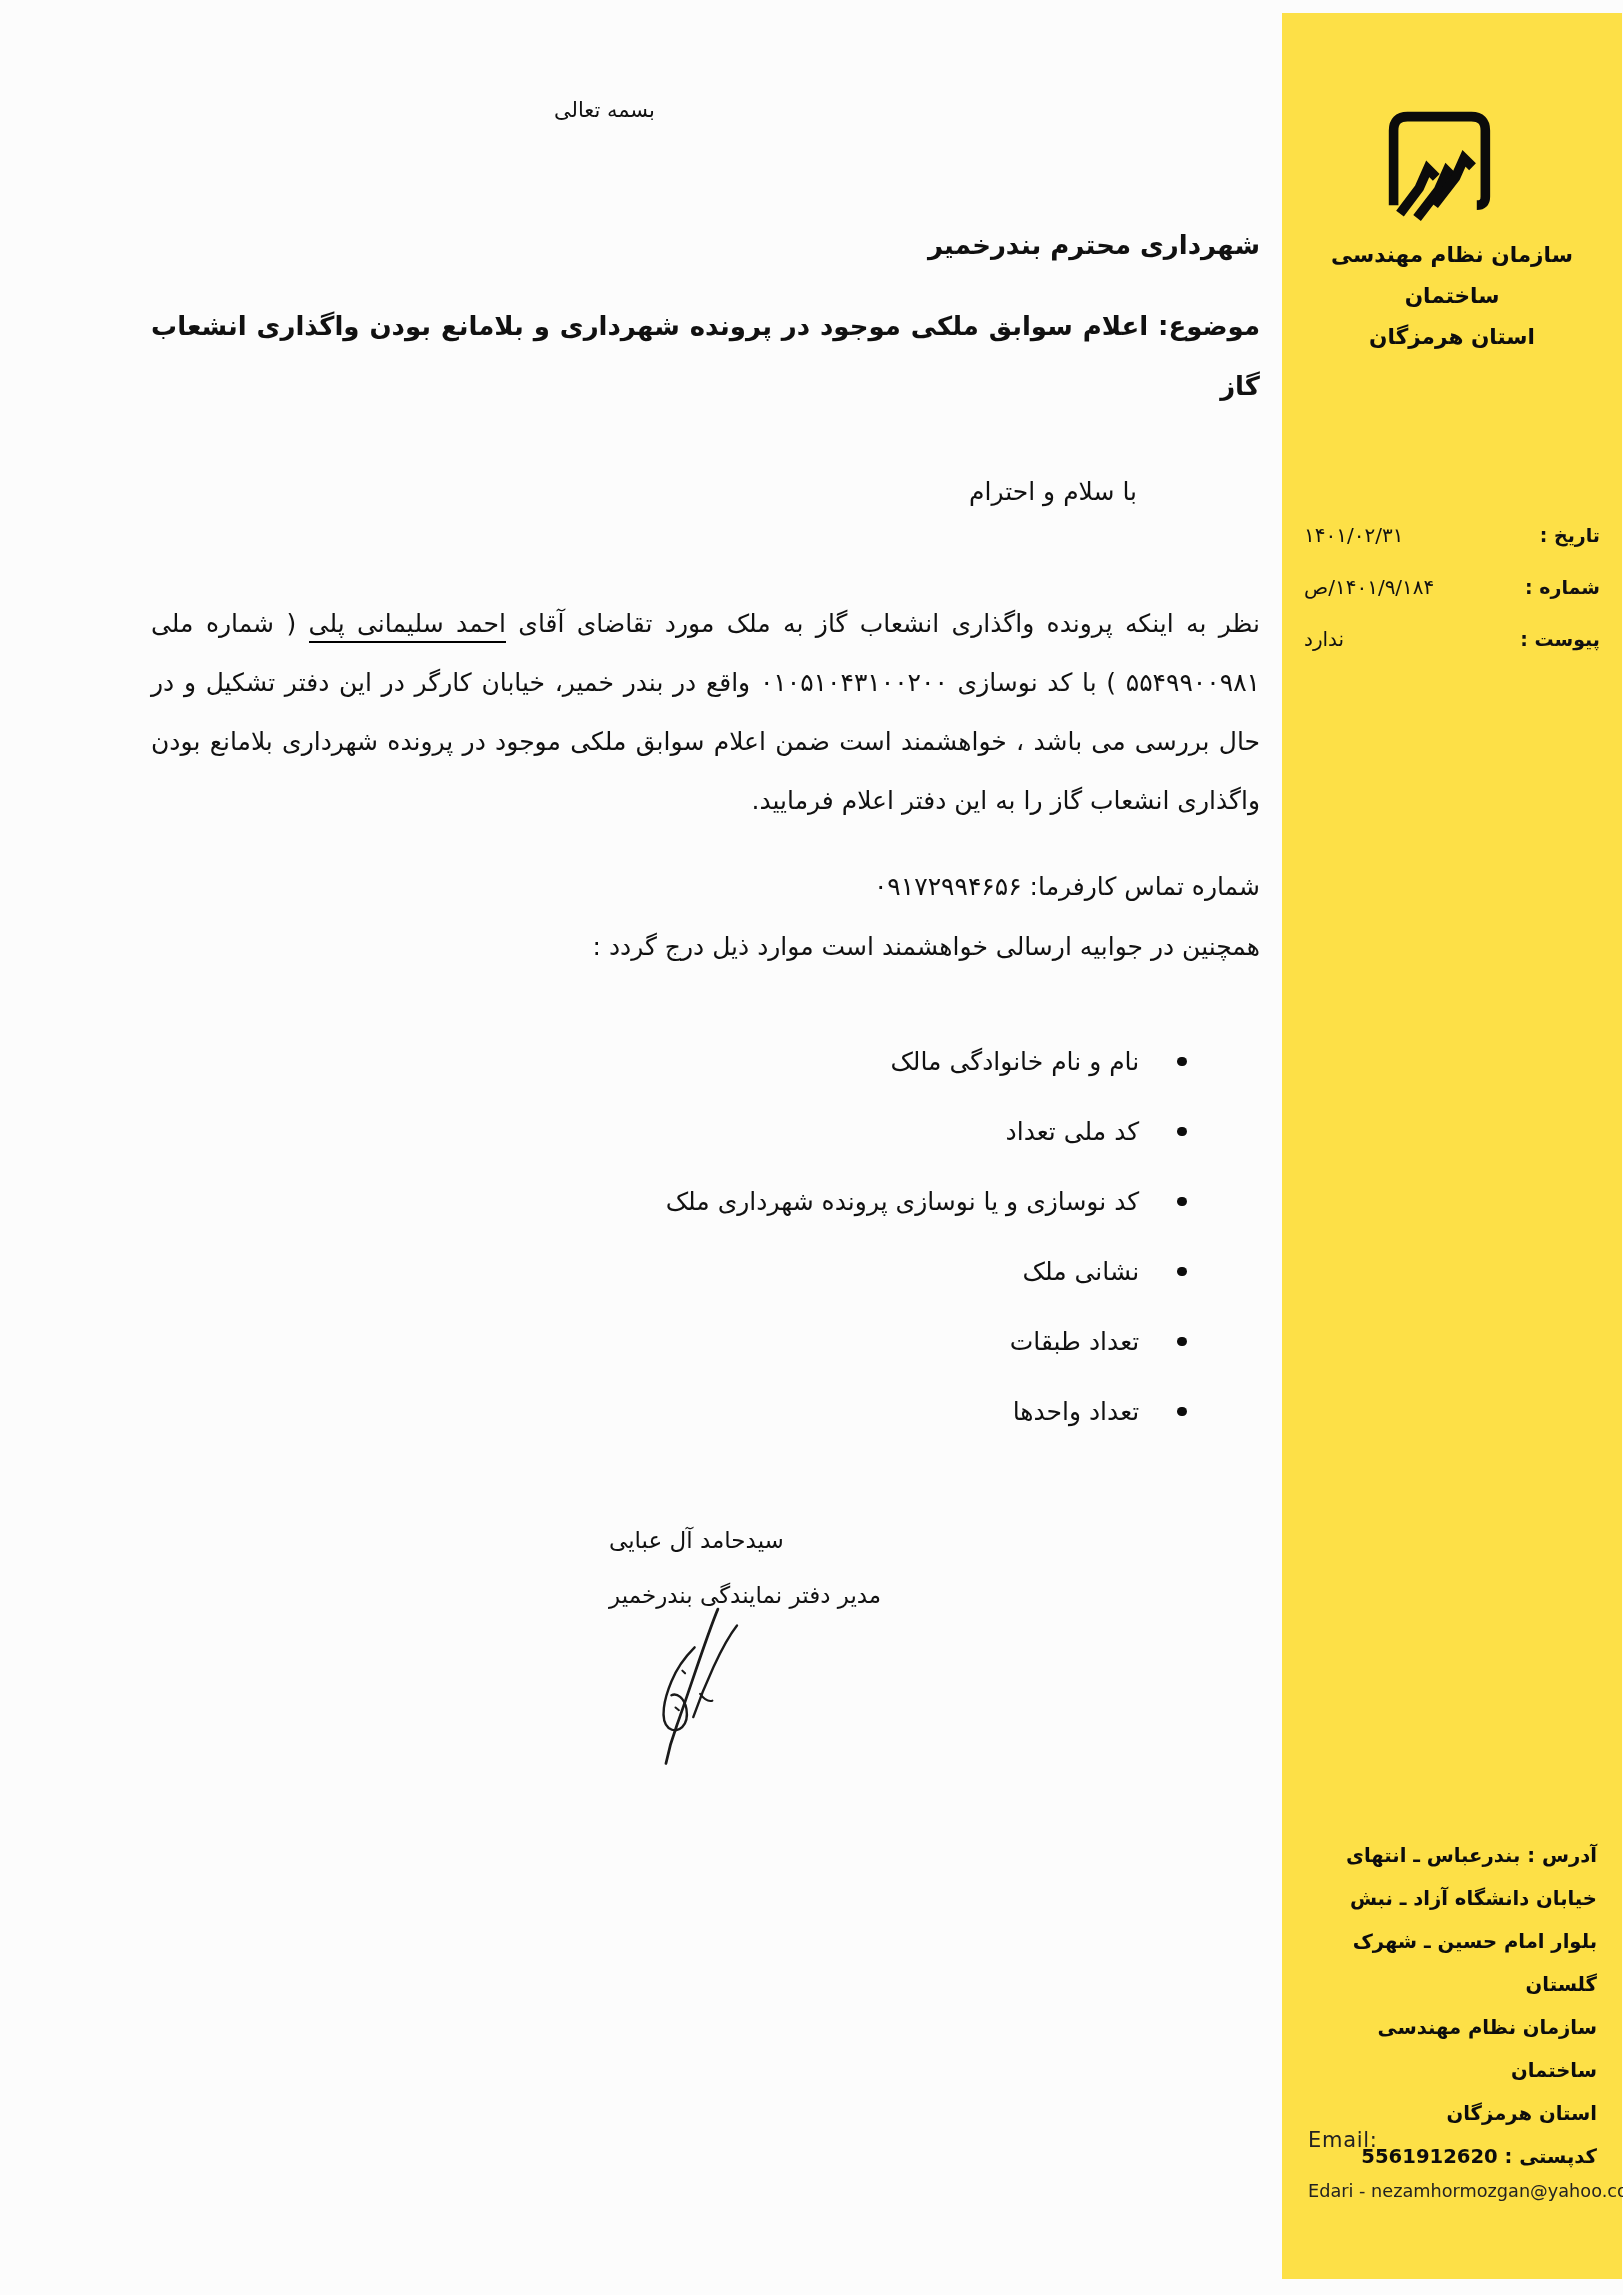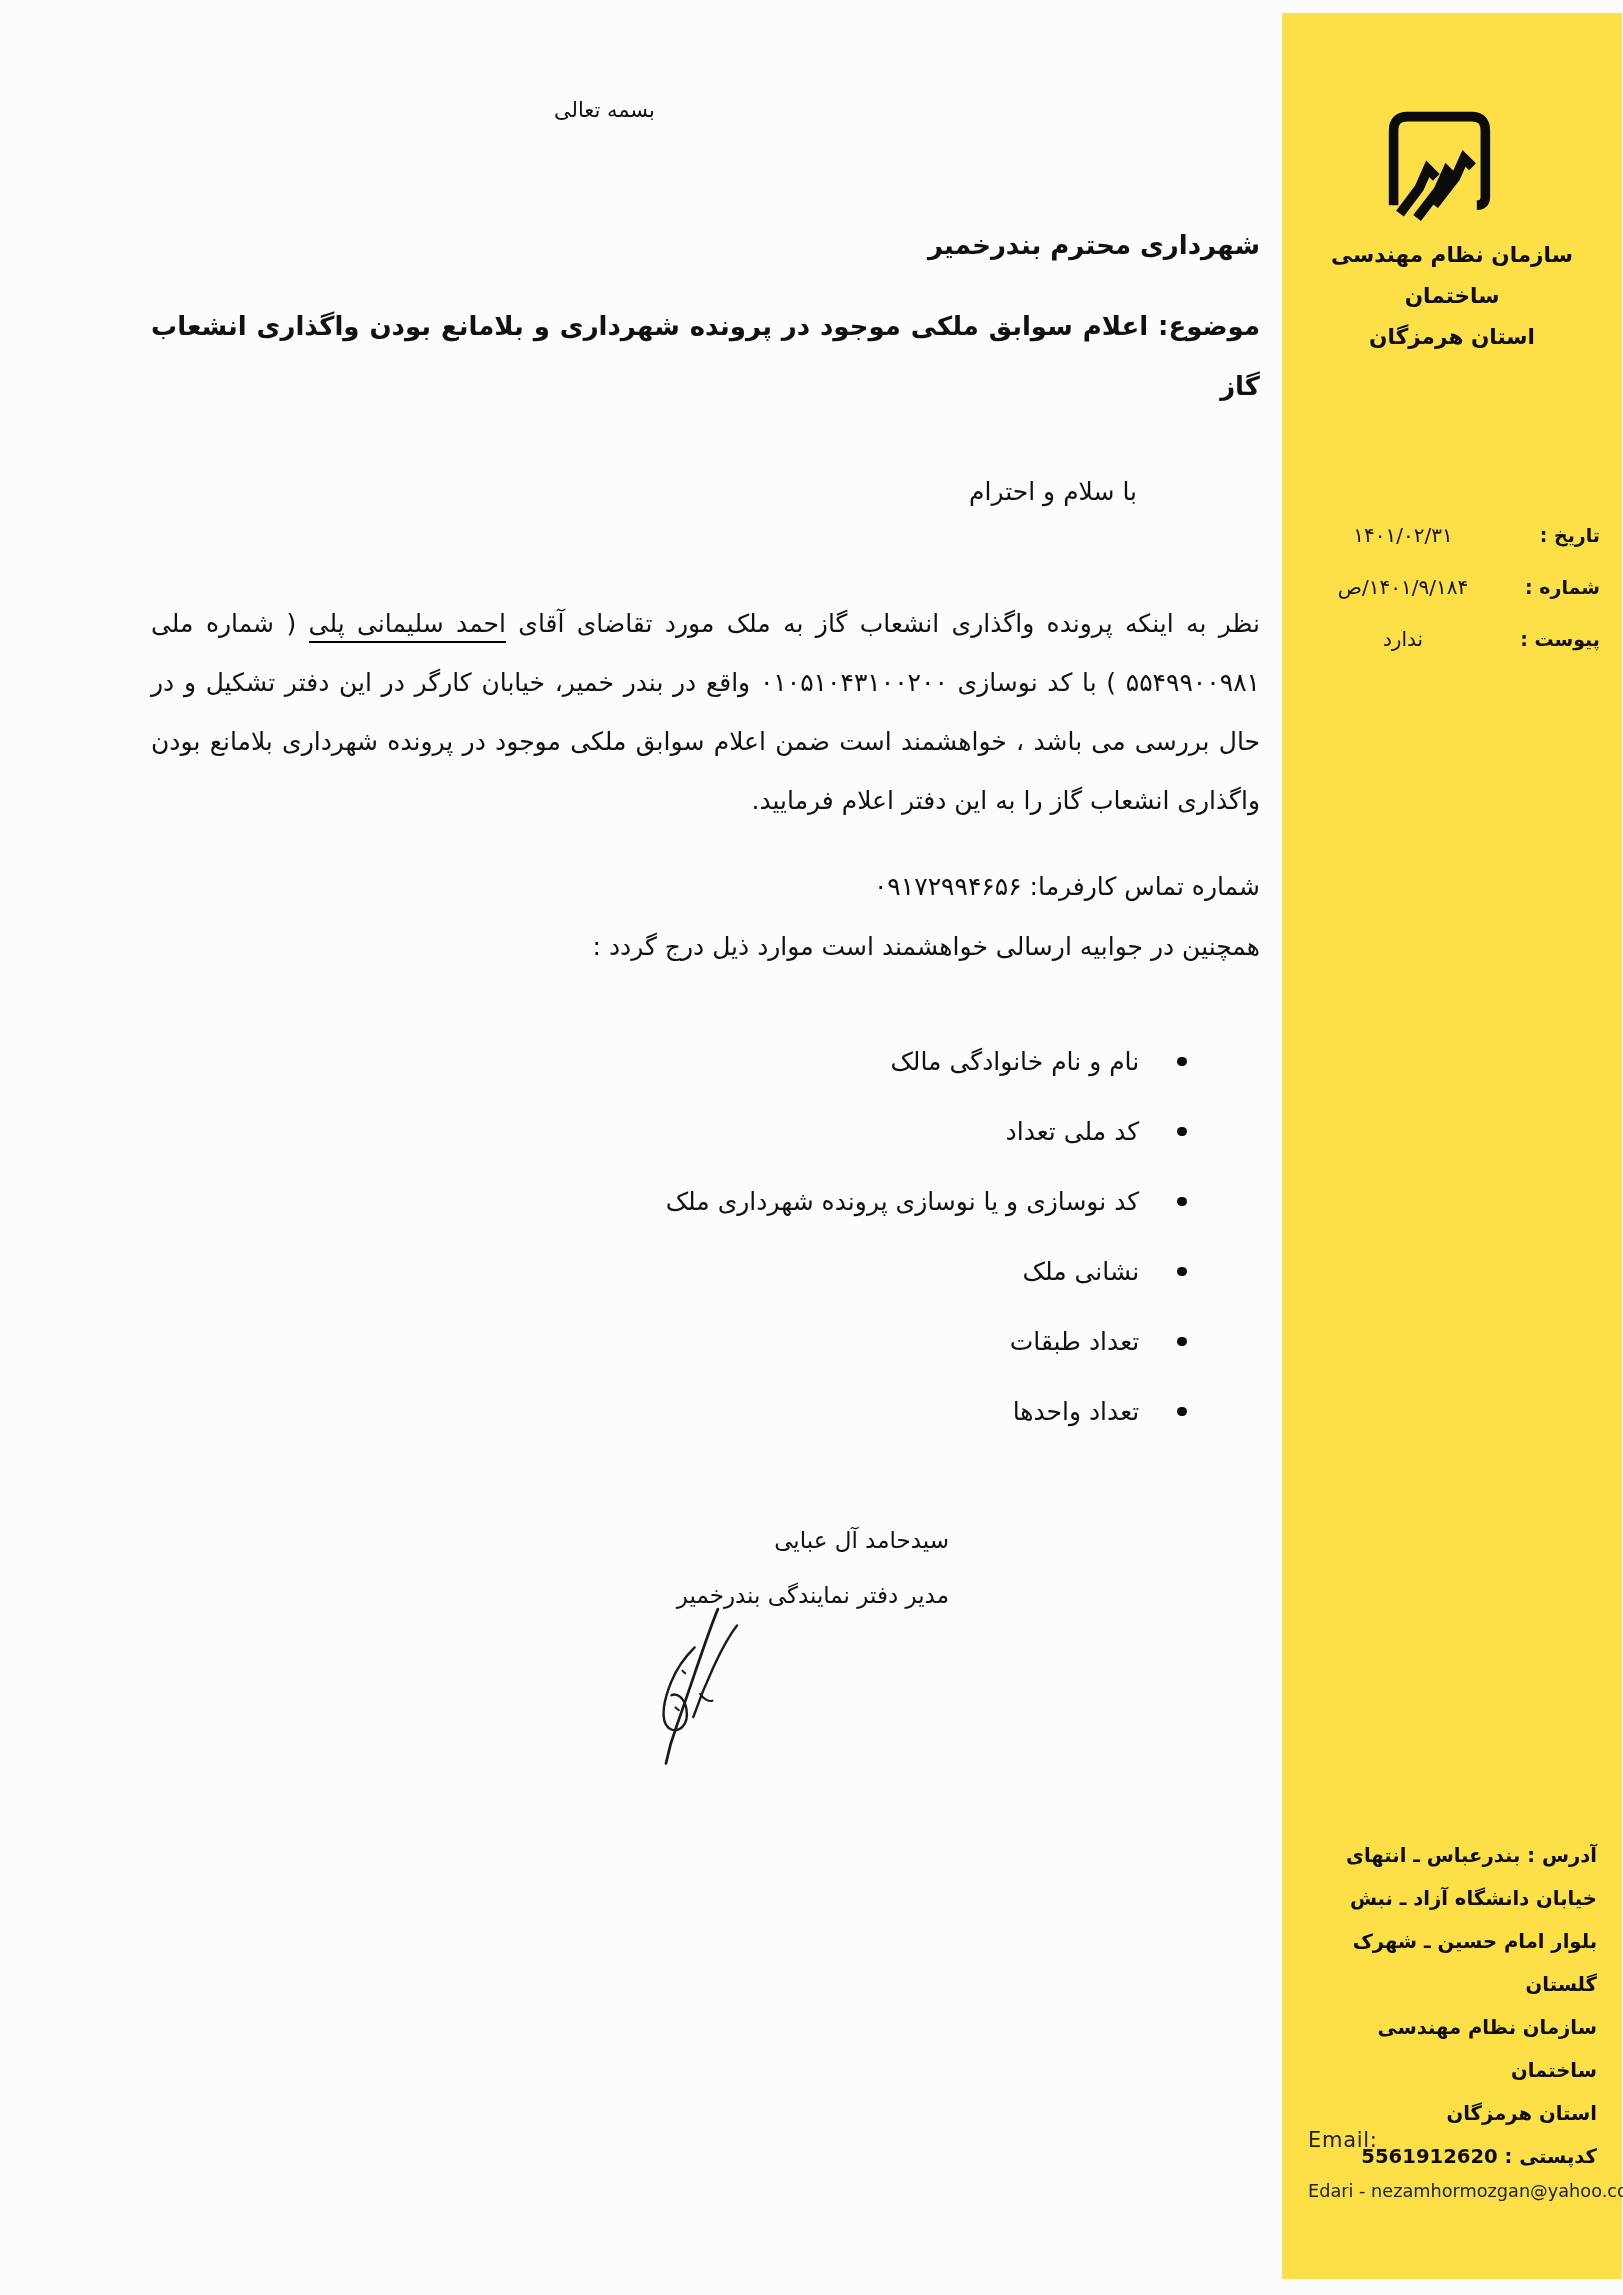--- a/index.html
+++ b/index.html
@@ -9,21 +9,21 @@
     font-family:"DejaVu Sans", sans-serif;color:#111;overflow:hidden;
   }
   
   .sidebar{position:absolute;left:1282px;top:13px;width:340px;height:2266px;background:#fde047;}
   .logo-box{position:absolute;left:86px;top:84px;width:128px;height:131px;}
   .org-title{position:absolute;top:221px;left:0;width:100%;text-align:center;
     font-weight:700;font-size:21.6px;line-height:41px;color:#0d0d0d;}
   .meta{position:absolute;top:496px;left:0;width:100%;direction:rtl;padding:0 22px;}
   .meta-row{display:flex;align-items:center;height:52px;}
   .meta-label{width:98px;font-weight:700;font-size:19px;white-space:nowrap;}
-  .meta-value{flex:1;text-align:center;font-size:20px;}
+  .meta-value{flex:1;text-align:left;font-size:20px;}
   .addr{position:absolute;top:1821px;left:0;width:100%;direction:rtl;text-align:right;
     padding:0 25px;font-weight:700;font-size:19.6px;line-height:43px;color:#0d0d0d;}
   .email-block{position:absolute;top:2115px;left:0;width:100%;direction:ltr;text-align:left;
     padding:0 26px;color:#222;}
   .email-label{font-size:21px;letter-spacing:0.7px;}
   .email-value{font-size:17.7px;margin-top:29px;white-space:nowrap;}
   
   .main{position:absolute;left:151px;top:0;width:1109px;direction:rtl;}
   .besmellah{position:absolute;top:98px;left:403px;font-size:21px;}
   .recipient{position:absolute;top:230px;right:0;width:100%;font-weight:700;font-size:26px;}
@@ -32,21 +32,21 @@
   .greeting{position:absolute;top:477px;right:123px;font-size:25px;}
   .body-par{position:absolute;top:594px;right:0;width:100%;font-size:25px;line-height:59px;
     text-align:justify;}
   .underlined-name{border-bottom:2px solid #000;padding-bottom:2.6px;margin-top:12px;}
   .phone-line{position:absolute;top:872px;right:0;font-size:25px;}
   .request-line{position:absolute;top:932px;right:0;font-size:25px;}
   .bullets{position:absolute;top:1033px;right:65px;margin:8px;padding:0;list-style:none;
     font-size:25px;}
   .bullets li{display:flex;align-items:center;margin-bottom:29px;height:41px;}
   .dot{width:9.8px;height:9.8px;border-radius:50%;background:#0c0c0c;margin-left:38px;flex:0 0 auto;}
-  .sig-block{position:absolute;top:1513px;left:458px;width:340px;text-align:right;
+  .sig-block{position:absolute;top:1513px;left:458px;width:340px;text-align:left;
     font-size:23px;line-height:55px;}
   .sig-svg{position:absolute;top:1605px;left:486px;width:118px;height:164px;}
 </style>
 </head>
 <body>
 
 <div class="page">
 
   <div class="sidebar">
 

